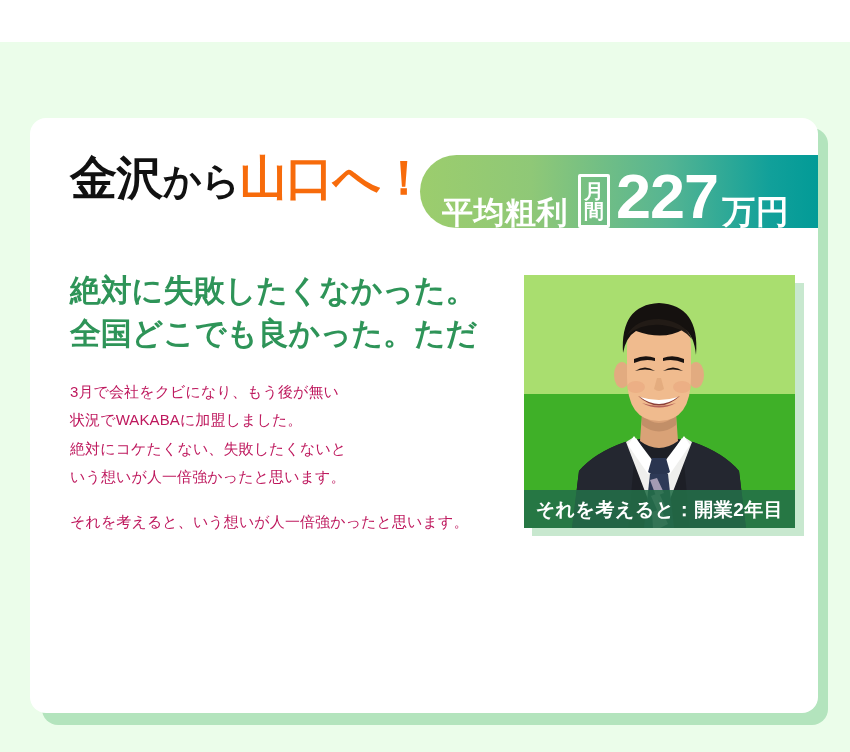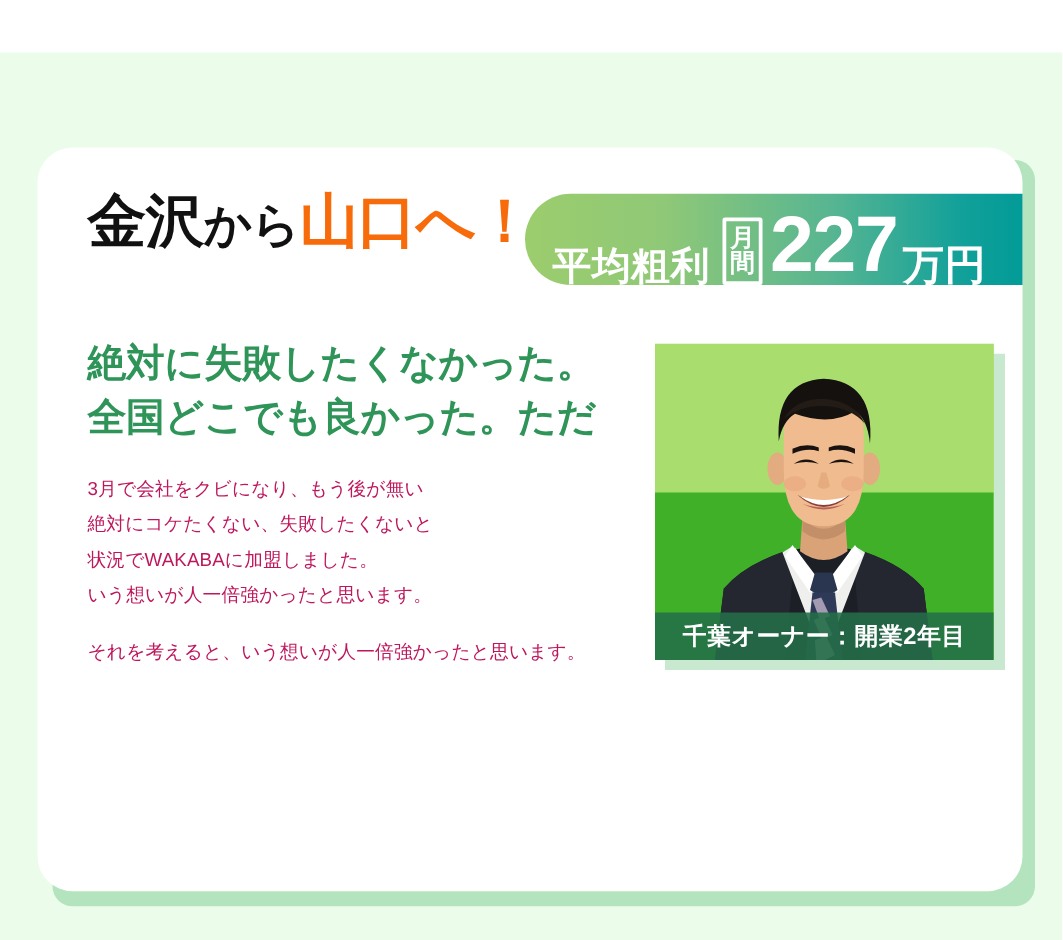--- a/index.html
+++ b/index.html
@@ -45,21 +45,21 @@
   }
 
   
   .card {
     position: absolute;
     left: 30px;
     top: 118px;
     width: 788px;
     height: 595px;
     background: #ffffff;
-    border-radius: 28px;
+    border-radius: 16px;
     overflow: visible;
   }
 
   
   .title-row {
     position: absolute;
     left: 0;
     top: 0;
     width: 788px;
     height: 130px;
@@ -264,22 +264,22 @@
 
     <div class="text-col">
 
       <h2 class="lede">
         <span class="ln">絶対に失敗したくなかった。</span>
         <span class="ln">全国どこでも良かった。ただ</span>
       </h2>
 
       <p class="para para-1">
         <span class="ln">3月で会社をクビになり、もう後が無い</span>
+        <span class="ln">状況でWAKABAに加盟しました。</span>
         <span class="ln">絶対にコケたくない、失敗したくないと</span>
-        <span class="ln">状況でWAKABAに加盟しました。</span>
         <span class="ln">いう想いが人一倍強かったと思います。</span>
       </p>
 
       <p class="para para-2">
         <span class="ln">それを考えると、いう想いが人一倍強かったと思います。</span>
       </p>
 
     </div>
 
     <div class="photo-shadow"></div>
@@ -333,18 +333,18 @@
 
         <path d="M114 121 Q135 140 156 121 Q135 132 114 121 Z" fill="#8c3f38"></path>
         <path d="M116 122 Q135 136 154 122 Q135 128 116 122 Z" fill="#ffffff"></path>
         <path d="M118 128 Q135 137 152 128 Q135 134 118 128 Z" fill="#b5615a"></path>
 
         <ellipse cx="112" cy="112" rx="9" ry="6" fill="#e7a47c" opacity="0.5"></ellipse>
         <ellipse cx="158" cy="112" rx="9" ry="6" fill="#e7a47c" opacity="0.5"></ellipse>
       </svg>
 
       <div class="caption-bar">
-        <span class="caption-text">千葉オーナー：開業2年目</span>
+        <span class="caption-text">それを考えると：開業2年目</span>
       </div>
     </div>
 
   </div>
 </div>
 
 </body></html>

